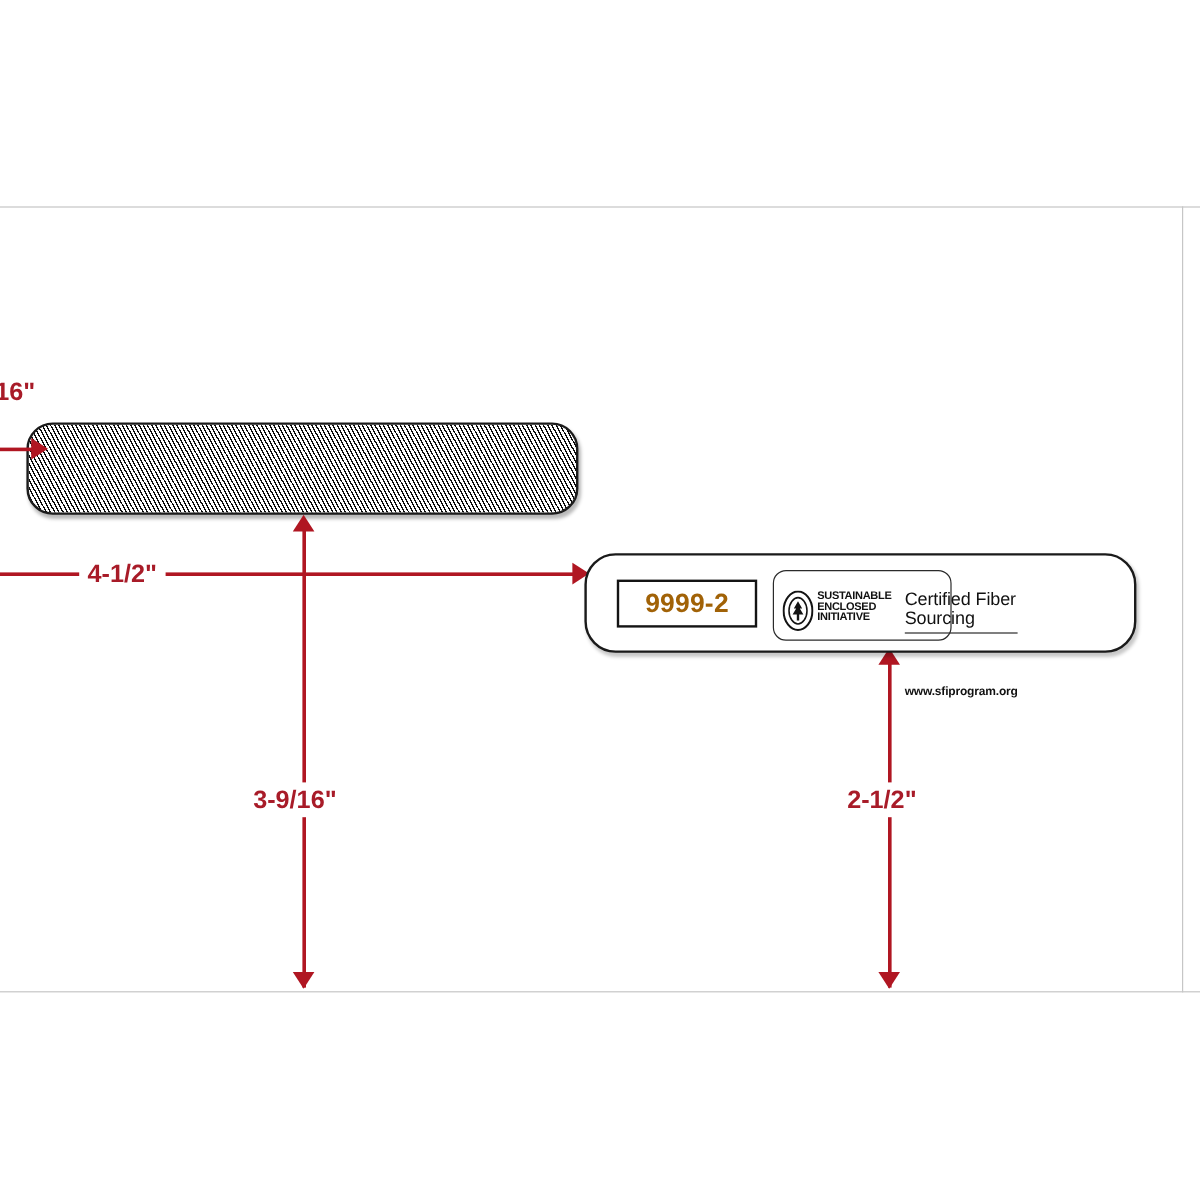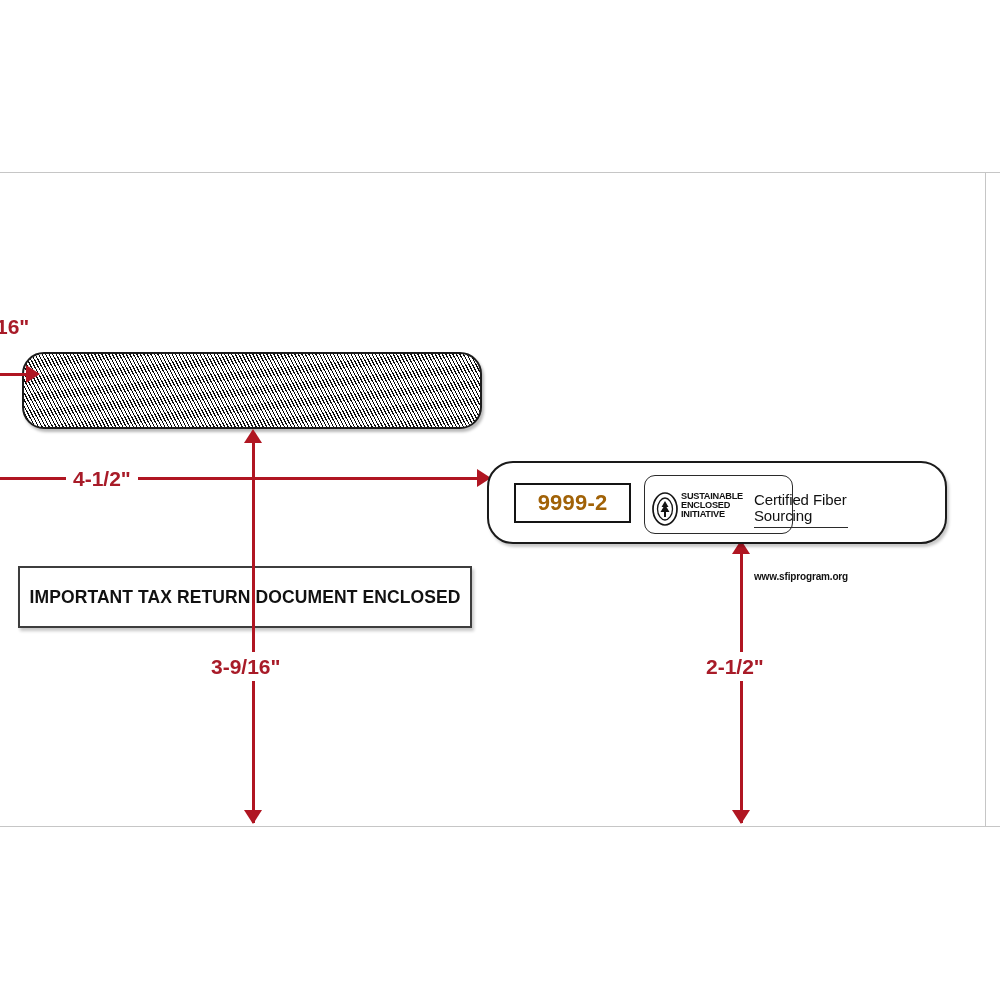--- a/index.html
+++ b/index.html
@@ -230,23 +230,20 @@
 <body>
 
 <div class="canvas">
 
   <div class="frame-line frame-top"></div>
   <div class="frame-line frame-bottom"></div>
   <div class="frame-line frame-right"></div>
 
   <div class="window-hatch"></div>
 
-  <div class="tax-box">
-    <span class="tax-box-label">IMPORTANT TAX RETURN DOCUMENT ENCLOSED</span>
-  </div>
 
   <div class="dim-line-h" style="left:0px; top:373px; width:32px;"></div>
   <div class="dim-arrow arrow-right" style="left:26px; top:365px;"></div>
   <div class="dim-label lbl-flap">16"</div>
 
   <div class="dim-line-h" style="left:0px; top:477px; width:487px;"></div>
   <div class="dim-arrow arrow-right" style="left:477px; top:469px;"></div>
   <div class="dim-label lbl-width">4-1/2"</div>
 
   <div class="dim-line-v" style="left:252px; top:440px; height:383px;"></div>

